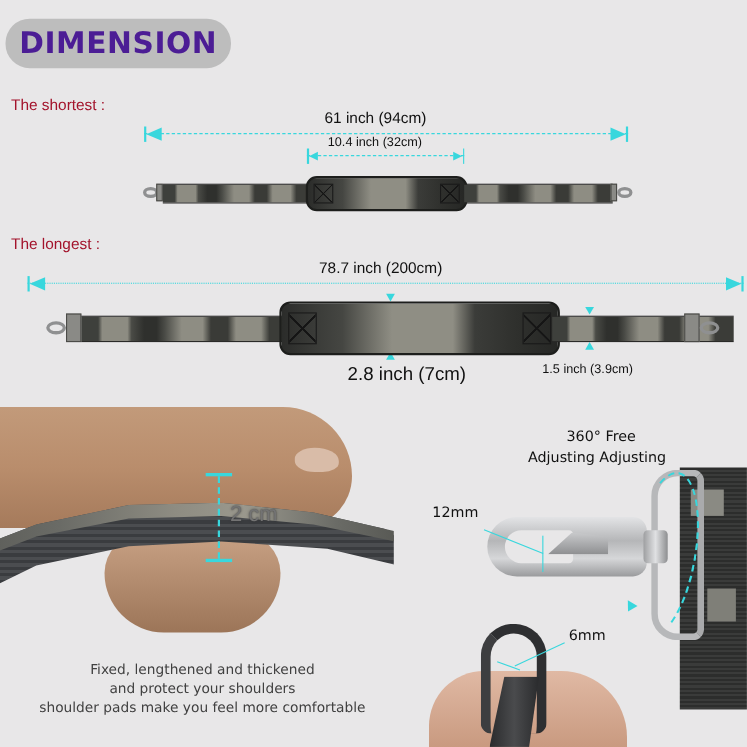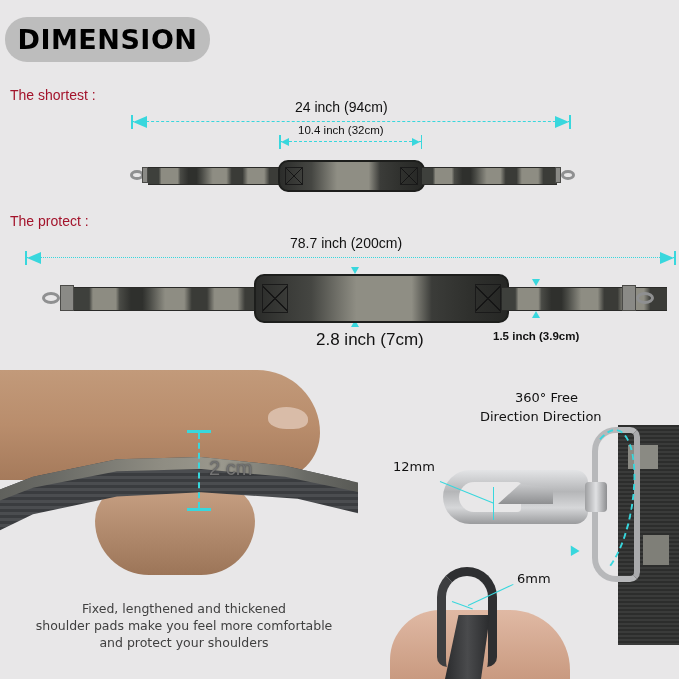--- a/index.html
+++ b/index.html
@@ -13,21 +13,21 @@
   .abs { position: absolute; }
 
   
   .title-pill {
     left: 5px; top: 17px; width: 205px; height: 45px;
     background: #bdbdbd; border-radius: 22px;
     display: flex; align-items: center; justify-content: center;
   }
   .title-pill span {
     font-family: "DejaVu Sans", sans-serif;
-    font-size: 27px; font-weight: 700; color: #000000; letter-spacing: 0.5px;
+    font-size: 27px; font-weight: 700; color: #4c1d95; letter-spacing: 0.5px;
   }
 
   .section-label {
     font-family: "Liberation Sans", sans-serif;
     color: #a3132b; font-size: 14px;
   }
 
   .dim-text {
     font-family: "Liberation Sans", sans-serif;
     color: #111; white-space: nowrap;
@@ -203,21 +203,21 @@
 </style>
 </head>
 <body>
 
 <div class="abs title-pill">
   <span>DIMENSION</span>
 </div>
 
 <div class="abs section-label" style="left:10px; top:87px;">The shortest :</div>
 
-<div class="abs dim-text" style="left:295px; top:99px; font-size:14px;">24 inch (94cm)</div>
+<div class="abs dim-text" style="left:295px; top:99px; font-size:14px;">61 inch (94cm)</div>
 <div class="abs dimline" style="left:131px; top:115px; width:440px;">
   <div class="dash"></div>
   <div class="endbar" style="left:0;"></div>
   <div class="endbar" style="right:0;"></div>
   <div class="arrow-l"></div>
   <div class="arrow-r"></div>
 </div>
 
 <div class="abs dim-text" style="left:298px; top:124px; font-size:11.5px;">10.4 inch (32cm)</div>
 <div class="abs dimline small" style="left:279px; top:135px; width:143px;">
@@ -234,21 +234,21 @@
   <div class="abs strap" style="left:18px; top:12px; width:135px; height:18px;"></div>
   <div class="abs pad" style="left:148px; top:5px; width:147px; height:32px;">
     <div class="x-mark" style="left:5px;"></div>
     <div class="x-mark" style="right:5px;"></div>
   </div>
   <div class="abs strap" style="left:292px; top:12px; width:135px; height:18px;"></div>
   <div class="abs buckle" style="left:425px; top:12px; width:6px; height:16px;"></div>
   <div class="abs hook" style="left:431px; top:15px; width:14px; height:10px;"></div>
 </div>
 
-<div class="abs section-label" style="left:10px; top:213px;">The protect :</div>
+<div class="abs section-label" style="left:10px; top:213px;">The longest :</div>
 
 <div class="abs dim-text" style="left:290px; top:235px; font-size:14px;">78.7 inch (200cm)</div>
 <div class="abs dimline" style="left:25px; top:251px; width:651px;">
   <div class="dash" style="border-top-style:dotted;"></div>
   <div class="endbar" style="left:0;"></div>
   <div class="endbar" style="right:0;"></div>
   <div class="arrow-l"></div>
   <div class="arrow-r"></div>
 </div>
 
@@ -264,44 +264,44 @@
   <div class="abs pad" style="left:212px; top:4px; width:255px; height:49px;">
     <div class="x-mark" style="left:6px; width:26px;"></div>
     <div class="x-mark" style="right:6px; width:26px;"></div>
   </div>
   <div class="abs strap" style="left:460px; top:17px; width:165px; height:24px;"></div>
   <div class="abs buckle" style="left:580px; top:15px; width:14px; height:26px;"></div>
   <div class="abs hook" style="left:594px; top:22px; width:18px; height:12px;"></div>
 </div>
 
 <div class="abs dim-text" style="left:316px; top:330px; font-size:17px;">2.8 inch (7cm)</div>
-<div class="abs dim-text" style="left:493px; top:330px; font-size:11.5px;font-weight:bold;">1.5 inch (3.9cm)</div>
+<div class="abs dim-text" style="left:493px; top:330px; font-size:11.5px;">1.5 inch (3.9cm)</div>
 
 <div class="abs hand-photo">
   <div class="hand"></div>
   <div class="nail"></div>
   <div class="fingers"></div>
   <div class="padded-strap"></div>
   <div class="camo-top"></div>
   <div class="thick-marker">
     <div class="bar" style="left:187px; top:65px;"></div>
     <div class="bar" style="left:187px; top:143px;"></div>
     <div class="vdash" style="left:198px; top:68px; height:75px;"></div>
   </div>
   <div class="abs thick-label" style="left:209px; top:92px;">2 cm</div>
 </div>
 
 <div class="abs red-caption">
   <div>Fixed, lengthened and thickened</div>
+  <div>and protect your shoulders</div>
   <div>shoulder pads make you feel more comfortable</div>
-  <div>and protect your shoulders</div>
 </div>
 
 <div class="abs label-dark" style="left:515px; top:390px; font-size:13px;">360° Free</div>
-<div class="abs label-dark" style="left:480px; top:409px; font-size:13px;">Direction Direction</div>
+<div class="abs label-dark" style="left:480px; top:409px; font-size:13px;">Adjusting Adjusting</div>
 
 <div class="abs webbing">
   <div class="camo1"></div>
   <div class="camo2"></div>
 </div>
 <div class="abs dring"></div>
 <div class="abs rotate-arc" style="left:575px; top:428px; width:58px; height:152px; transform: rotate(10deg);"></div>
 <div class="abs" style="left:568px; top:545px; width:0; height:0; border-left:5px solid transparent; border-right:5px solid transparent; border-bottom:9px solid #38d7dd; transform:rotate(-30deg);"></div>
 
 <div class="abs snap-hook">

